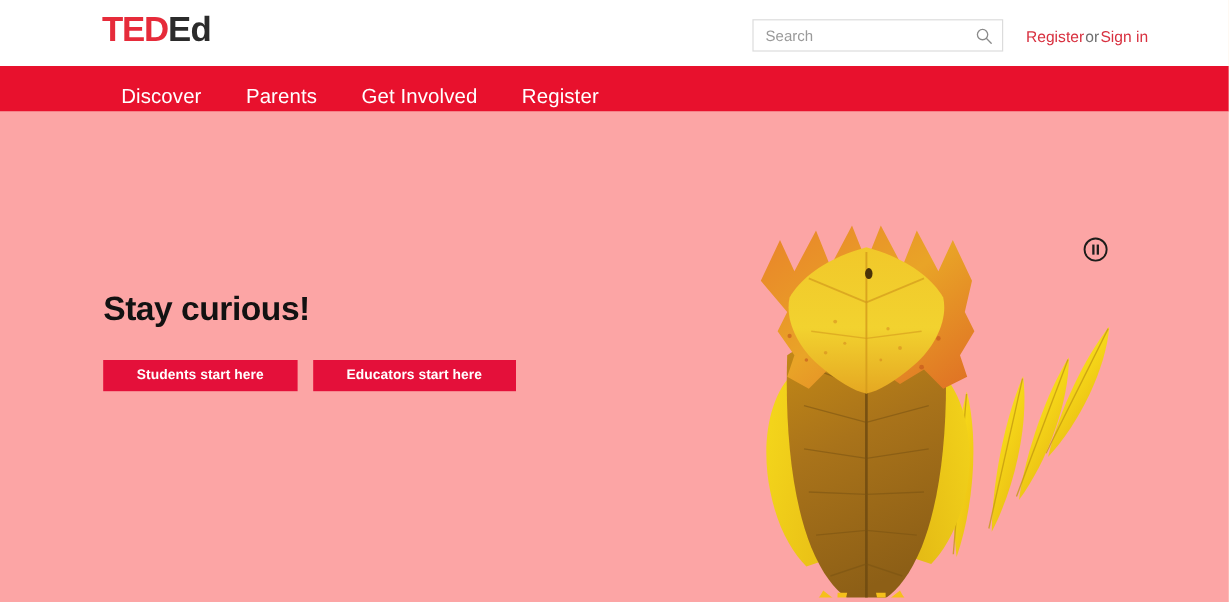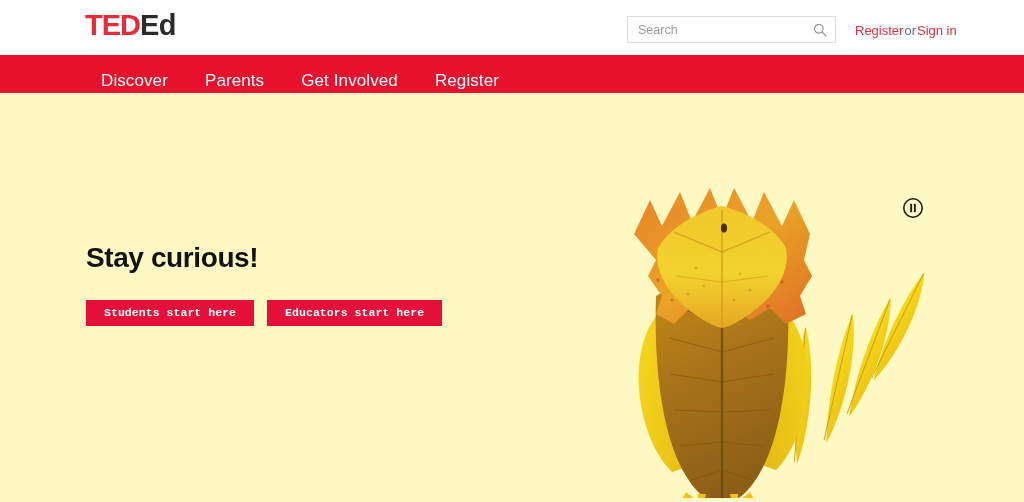--- a/index.html
+++ b/index.html
@@ -126,21 +126,21 @@
     font-size: 17px;
     letter-spacing: 0.1px;
     cursor: pointer;
     white-space: nowrap;
   }
 
   
   .hero {
     position: relative;
     height: 409px;
-    background: #fef9c3;
+    background: #fca5a5;
     overflow: hidden;
   }
   .pause-btn {
     position: absolute;
     right: 100px;
     top: 104px;
     width: 22px;
     height: 22px;
     cursor: pointer;
   }
@@ -159,26 +159,26 @@
     line-height: 1.1;
   }
   .cta-row {
     display: flex;
     gap: 13px;
   }
   .cta-btn {
     background: #e4103a;
     color: #ffffff;
     border: 0;
-    font-family: Liberation Mono, monospace;
+    font-family: Liberation Sans, sans-serif;
     font-size: 11.5px;
     font-weight: bold;
     letter-spacing: 0.05px;
     height: 26px;
-    padding: 0 18px;
+    padding: 0 28px;
     cursor: pointer;
     white-space: nowrap;
     border-radius: 0;
     display: inline-flex;
     align-items: center;
     justify-content: center;
   }
 
   
   .owl-art {

